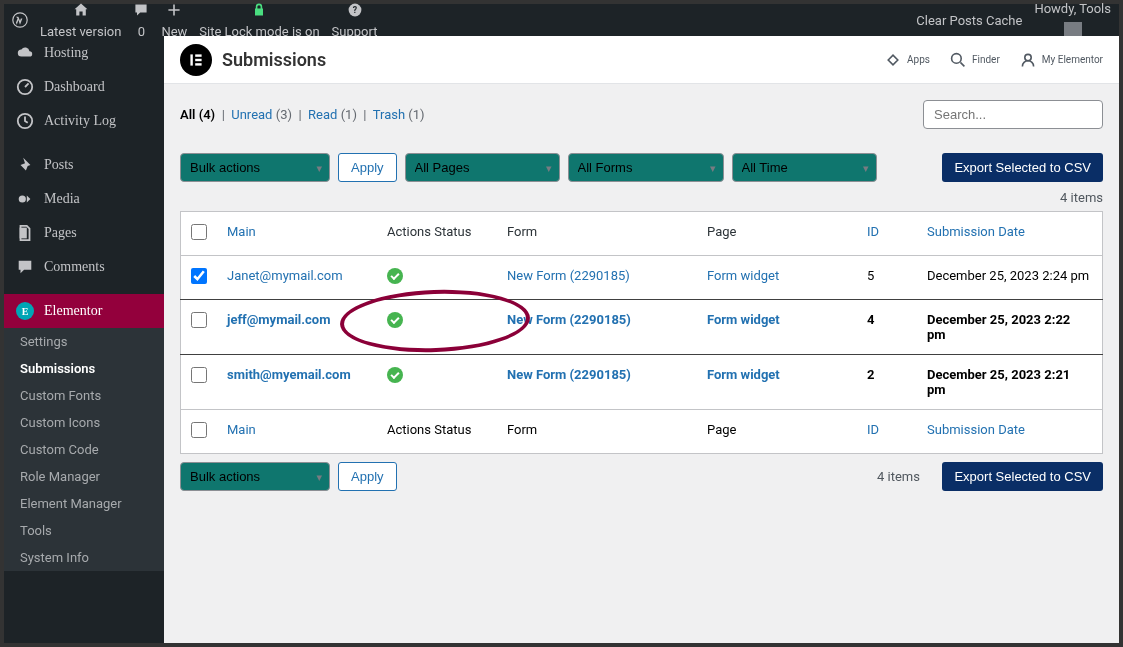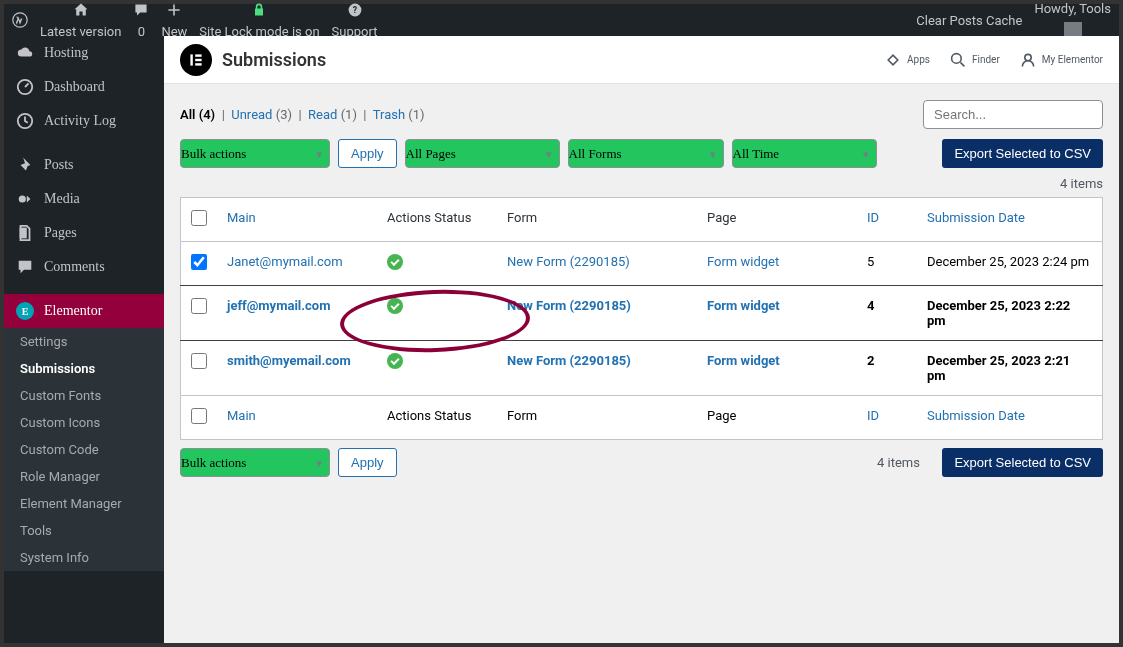--- a/index.html
+++ b/index.html
@@ -27,28 +27,28 @@
 
 .content { position: absolute; top: 32px; left: 160px; right: 0; bottom: 0; background: #f0f0f1; overflow-y: auto; }
 .topbar { background: #fff; height: 48px; display: flex; align-items: center; padding: 0 16px; justify-content: space-between; border-bottom: 1px solid #e2e4e7; }
 .topbar .title { display: flex; align-items: center; gap: 10px; font-size: 18px; font-weight: 600; color: #333; }
 .topbar .ele-logo { width: 32px; height: 32px; border-radius: 50%; background: #000; color: #fff; display: flex; align-items: center; justify-content: center; font-weight: bold; }
 .topbar .actions { display: flex; gap: 20px; }
 .topbar .action { display: flex; align-items: center; gap: 6px; color: #515962; cursor: pointer; font-size: 10px; }
 .topbar .action svg { width: 16px; height: 16px; fill: none; stroke: currentColor; stroke-width: 2; }
 
 .main { padding: 16px; }
-.row1 { display: flex; justify-content: space-between; align-items: center; margin-bottom: 10px; }
+.row1 { display: flex; justify-content: space-between; align-items: center; margin-bottom: 24px; }
 .filters { font-size: 13px; color: #646970; }
 .filters a { color: #2271b1; text-decoration: none; cursor: pointer; }
 .filters .cur { color: #000; font-weight: 600; }
 .search-input { width: 180px; padding: 6px 10px; border: 1px solid #8c8f94; border-radius: 4px; font-size: 13px; }
 
 .row2 { display: flex; gap: 8px; align-items: center; margin-bottom: 8px; }
-.select { padding: 6px 28px 6px 0; border: 1px solid #8c8f94; border-radius: 4px; background: #22c55e; font-size: 13px; appearance: none; position: relative; font-family: Liberation Serif, serif; }
+.select { padding: 6px 28px 6px 9px; border: 1px solid #8c8f94; border-radius: 4px; background: #0f766e; font-size: 13px; appearance: none; position: relative; }
 .select-wrap { position: relative; }
 .select-wrap::after { content: "▾"; position: absolute; right: 8px; top: 50%; transform: translateY(-50%); pointer-events: none; color: #787c82; font-size: 11px; }
 .btn-apply { padding: 6px 12px; border: 1px solid #2271b1; color: #2271b1; background: #fff; border-radius: 3px; cursor: pointer; font-size: 13px; }
 .btn-export { padding: 7px 12px; background: #0a2e66; color: #fff; border: none; border-radius: 3px; cursor: pointer; font-size: 13px; }
 .spacer { flex: 1; }
 .items-count { font-size: 13px; color: #50575e; text-align: right; margin-bottom: 6px; }
 
 .table { width: 100%; border-collapse: collapse; background: #fff; border: 1px solid #c3c4c7; }
 .table th, .table td { padding: 12px 10px; text-align: left; vertical-align: top; font-size: 13px; }
 .table thead th { font-weight: 400; color: #2c3338; border-bottom: 1px solid #c3c4c7; }

